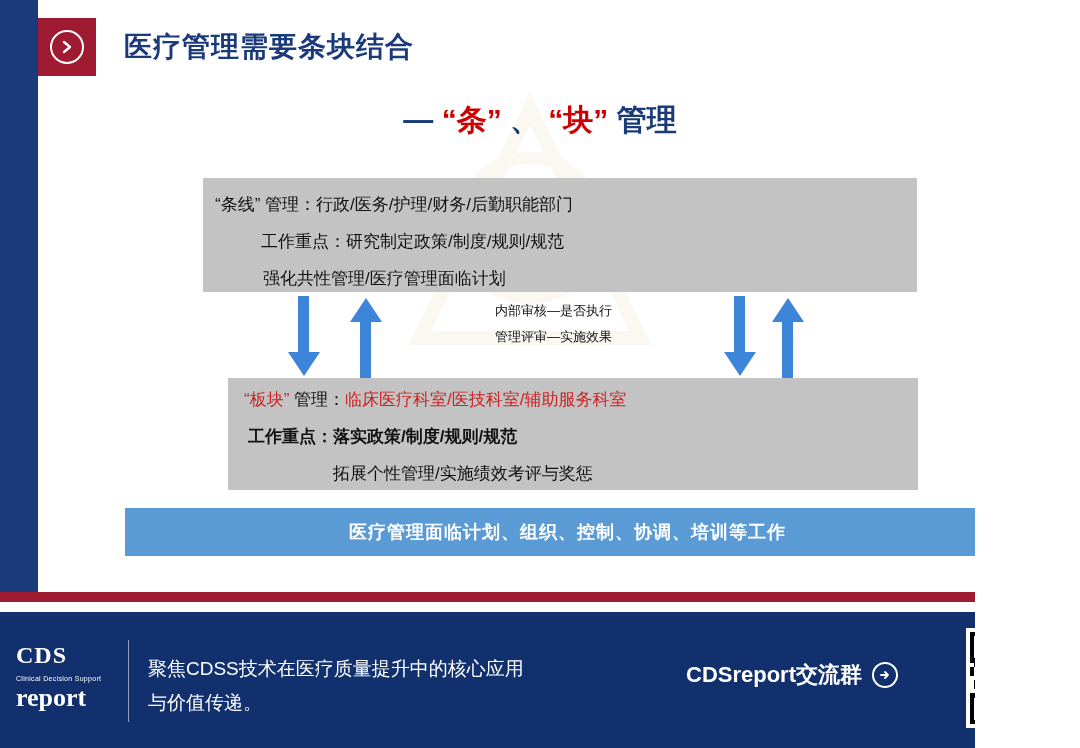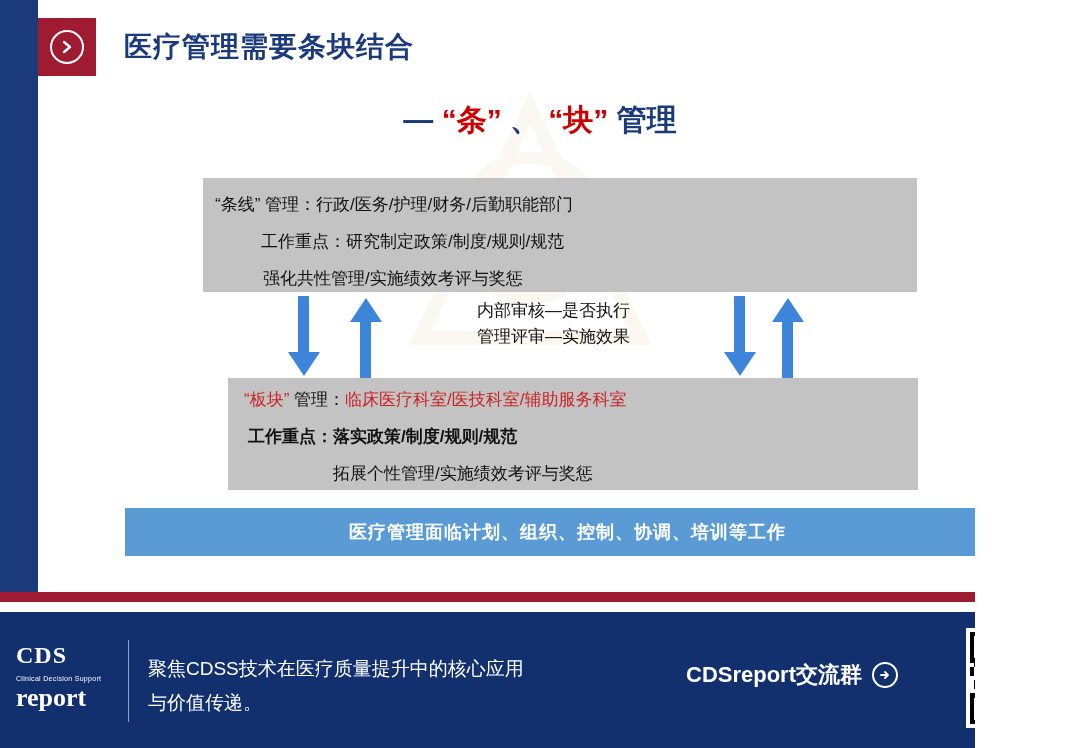--- a/index.html
+++ b/index.html
@@ -104,21 +104,21 @@
   .box-bottom .l3 { left: 105px; top: 84px; }
 
   .red-txt { color: #cc2222; }
 
   
   .mid-text {
     position: absolute; left: 0; top: 298px;
     width: 1080px; text-align: center;
   }
   .mid-text div {
-    font-size: 17px; color: #111111; line-height: 26px;
+    font-size: 13px; color: #111111; line-height: 26px;
     white-space: nowrap;
     padding-left: 27px;
   }
 
   
   .arrow { position: absolute; }
   .arrow svg { display: block; }
 
   
   .blue-banner {
@@ -233,21 +233,21 @@
     <span class="dash">—</span>
     <span class="red">“条”</span>
     <span class="blue">、</span>
     <span class="red">“块”</span>
     <span class="blue">管理</span>
   </div>
 
   <div class="gray-box box-top">
     <div class="line l1">“条线” 管理：行政/医务/护理/财务/后勤职能部门</div>
     <div class="line l2">工作重点：研究制定政策/制度/规则/规范</div>
-    <div class="line l3">强化共性管理/实施绩效考评与奖惩</div>
+    <div class="line l3">强化共性管理/医疗管理面临计划</div>
   </div>
 
   <div class="mid-text">
     <div>内部审核—是否执行</div>
     <div>管理评审—实施效果</div>
   </div>
 
   <div class="arrow" style="left:286px; top:296px;">
     <svg width="36" height="82" viewBox="0 0 36 82">
       <rect x="12" y="0" width="11" height="58" fill="#3d85d8"></rect>

